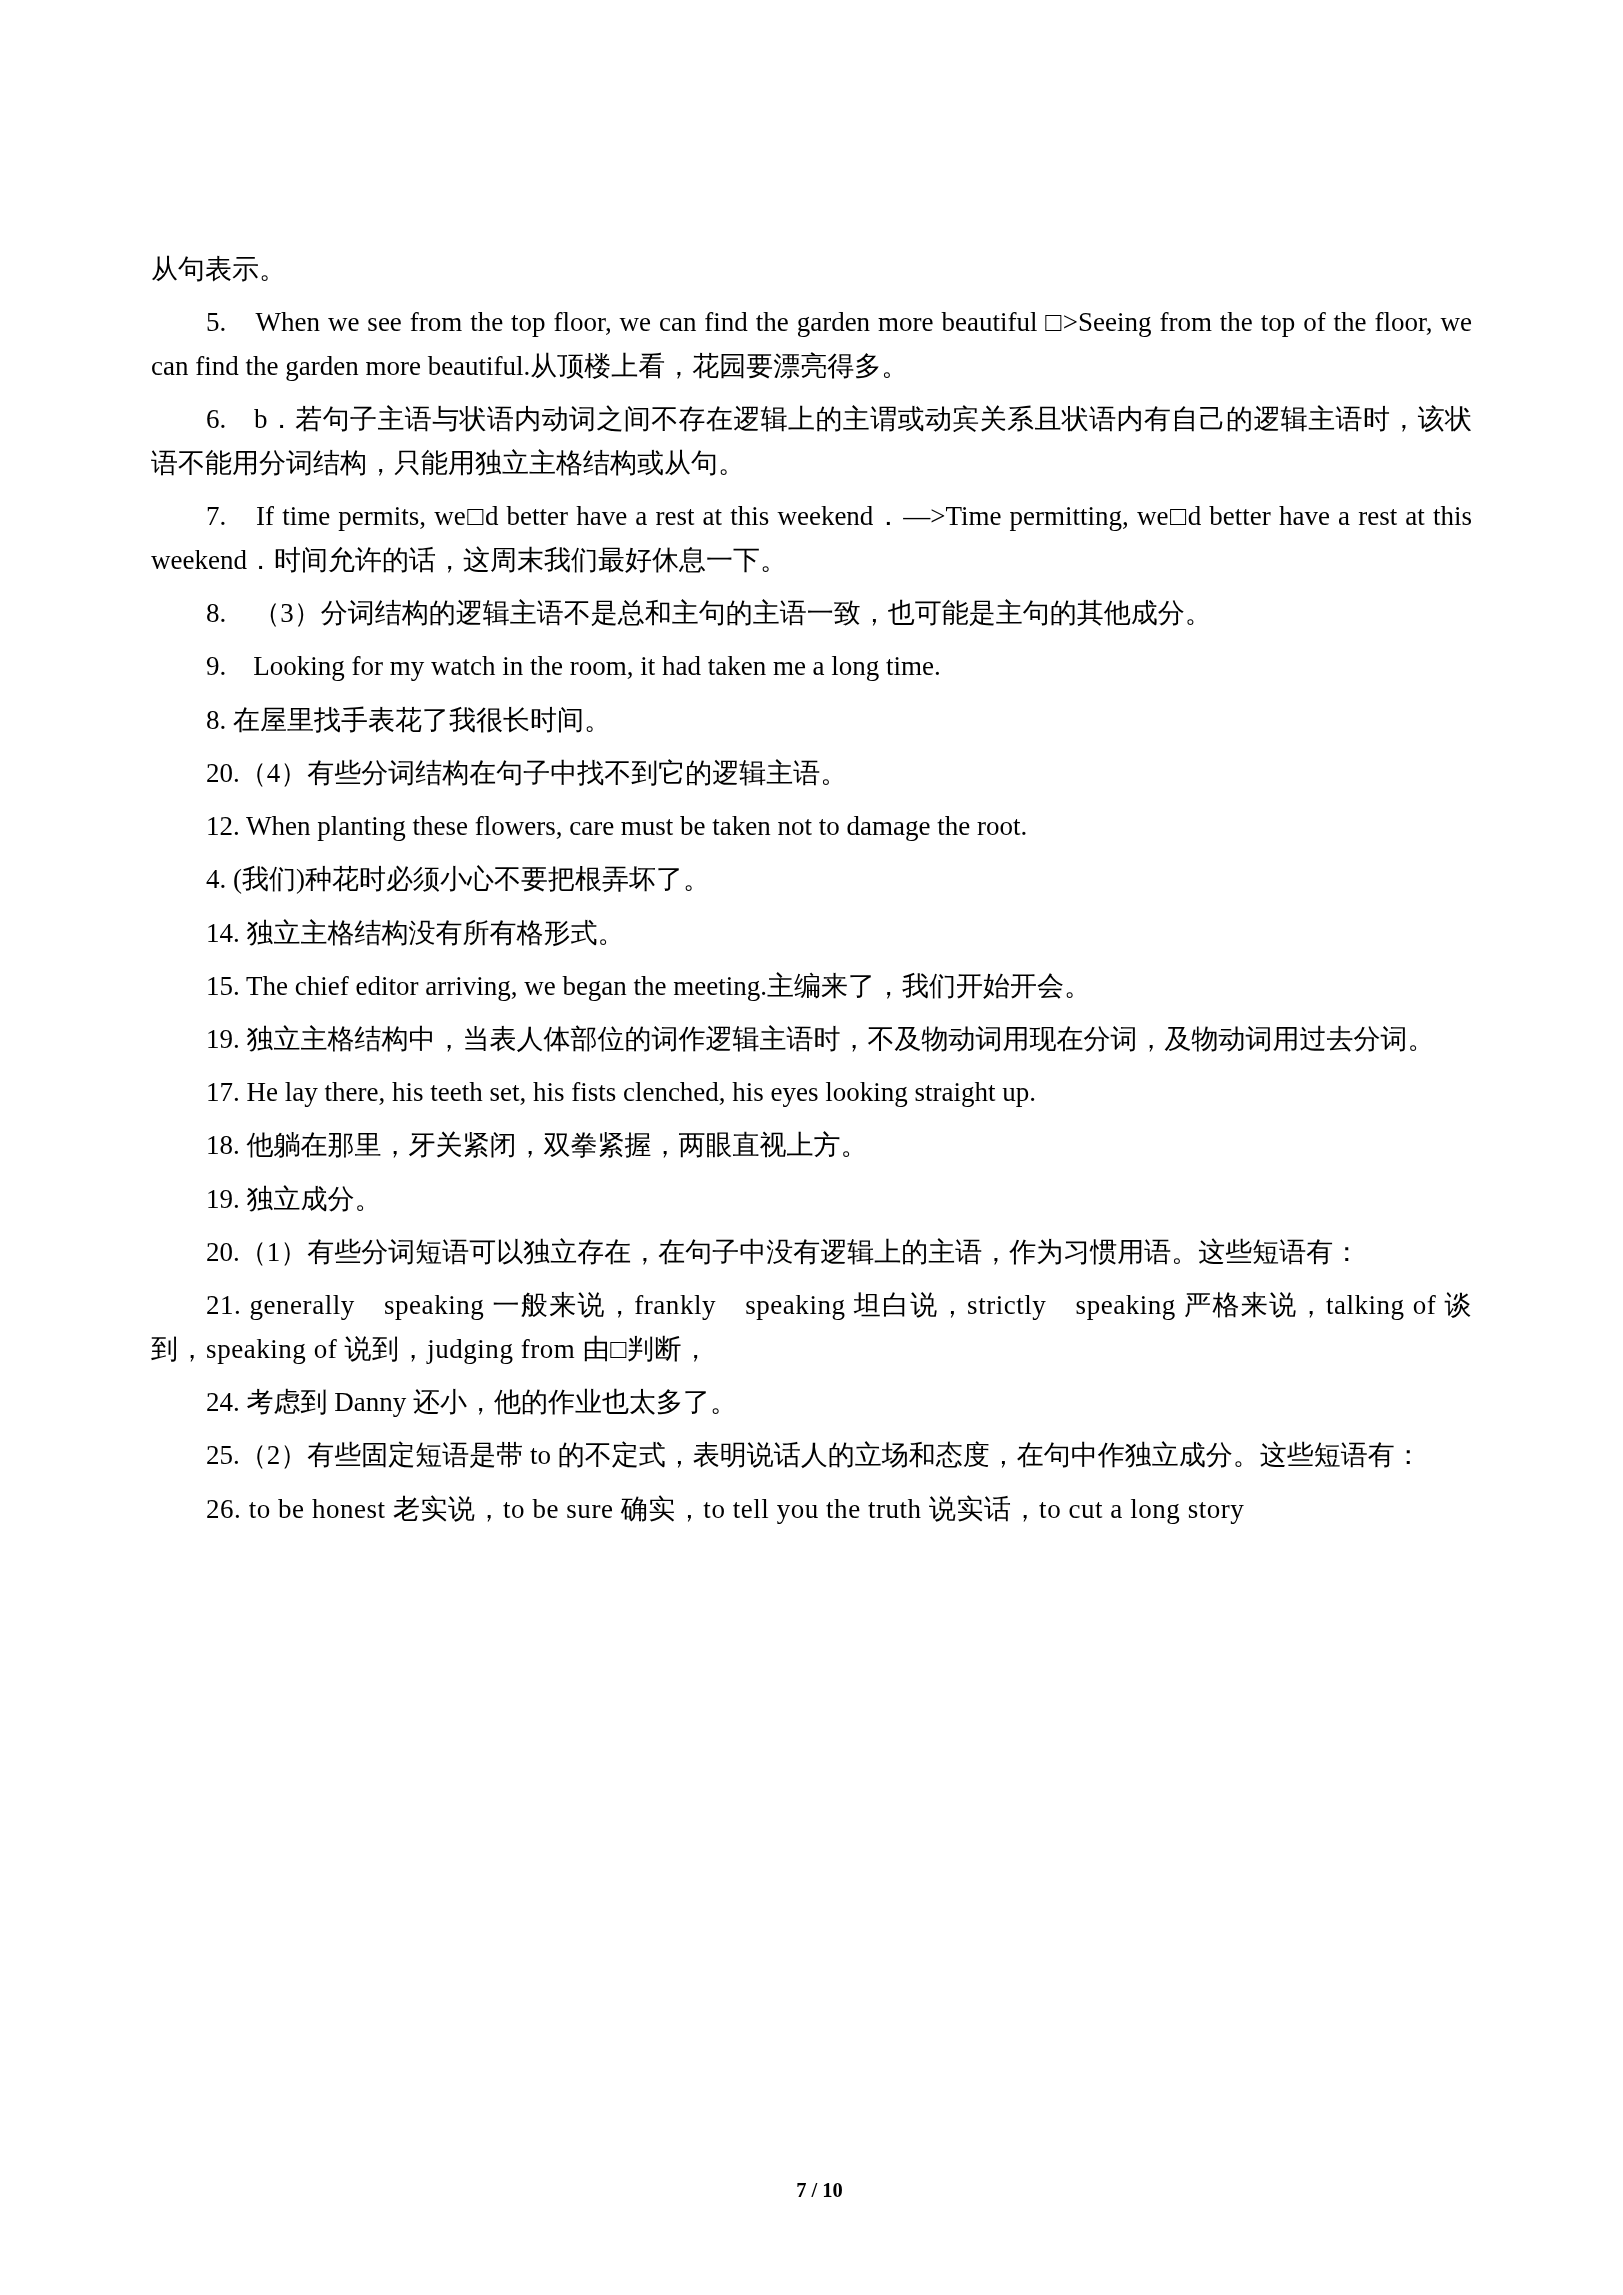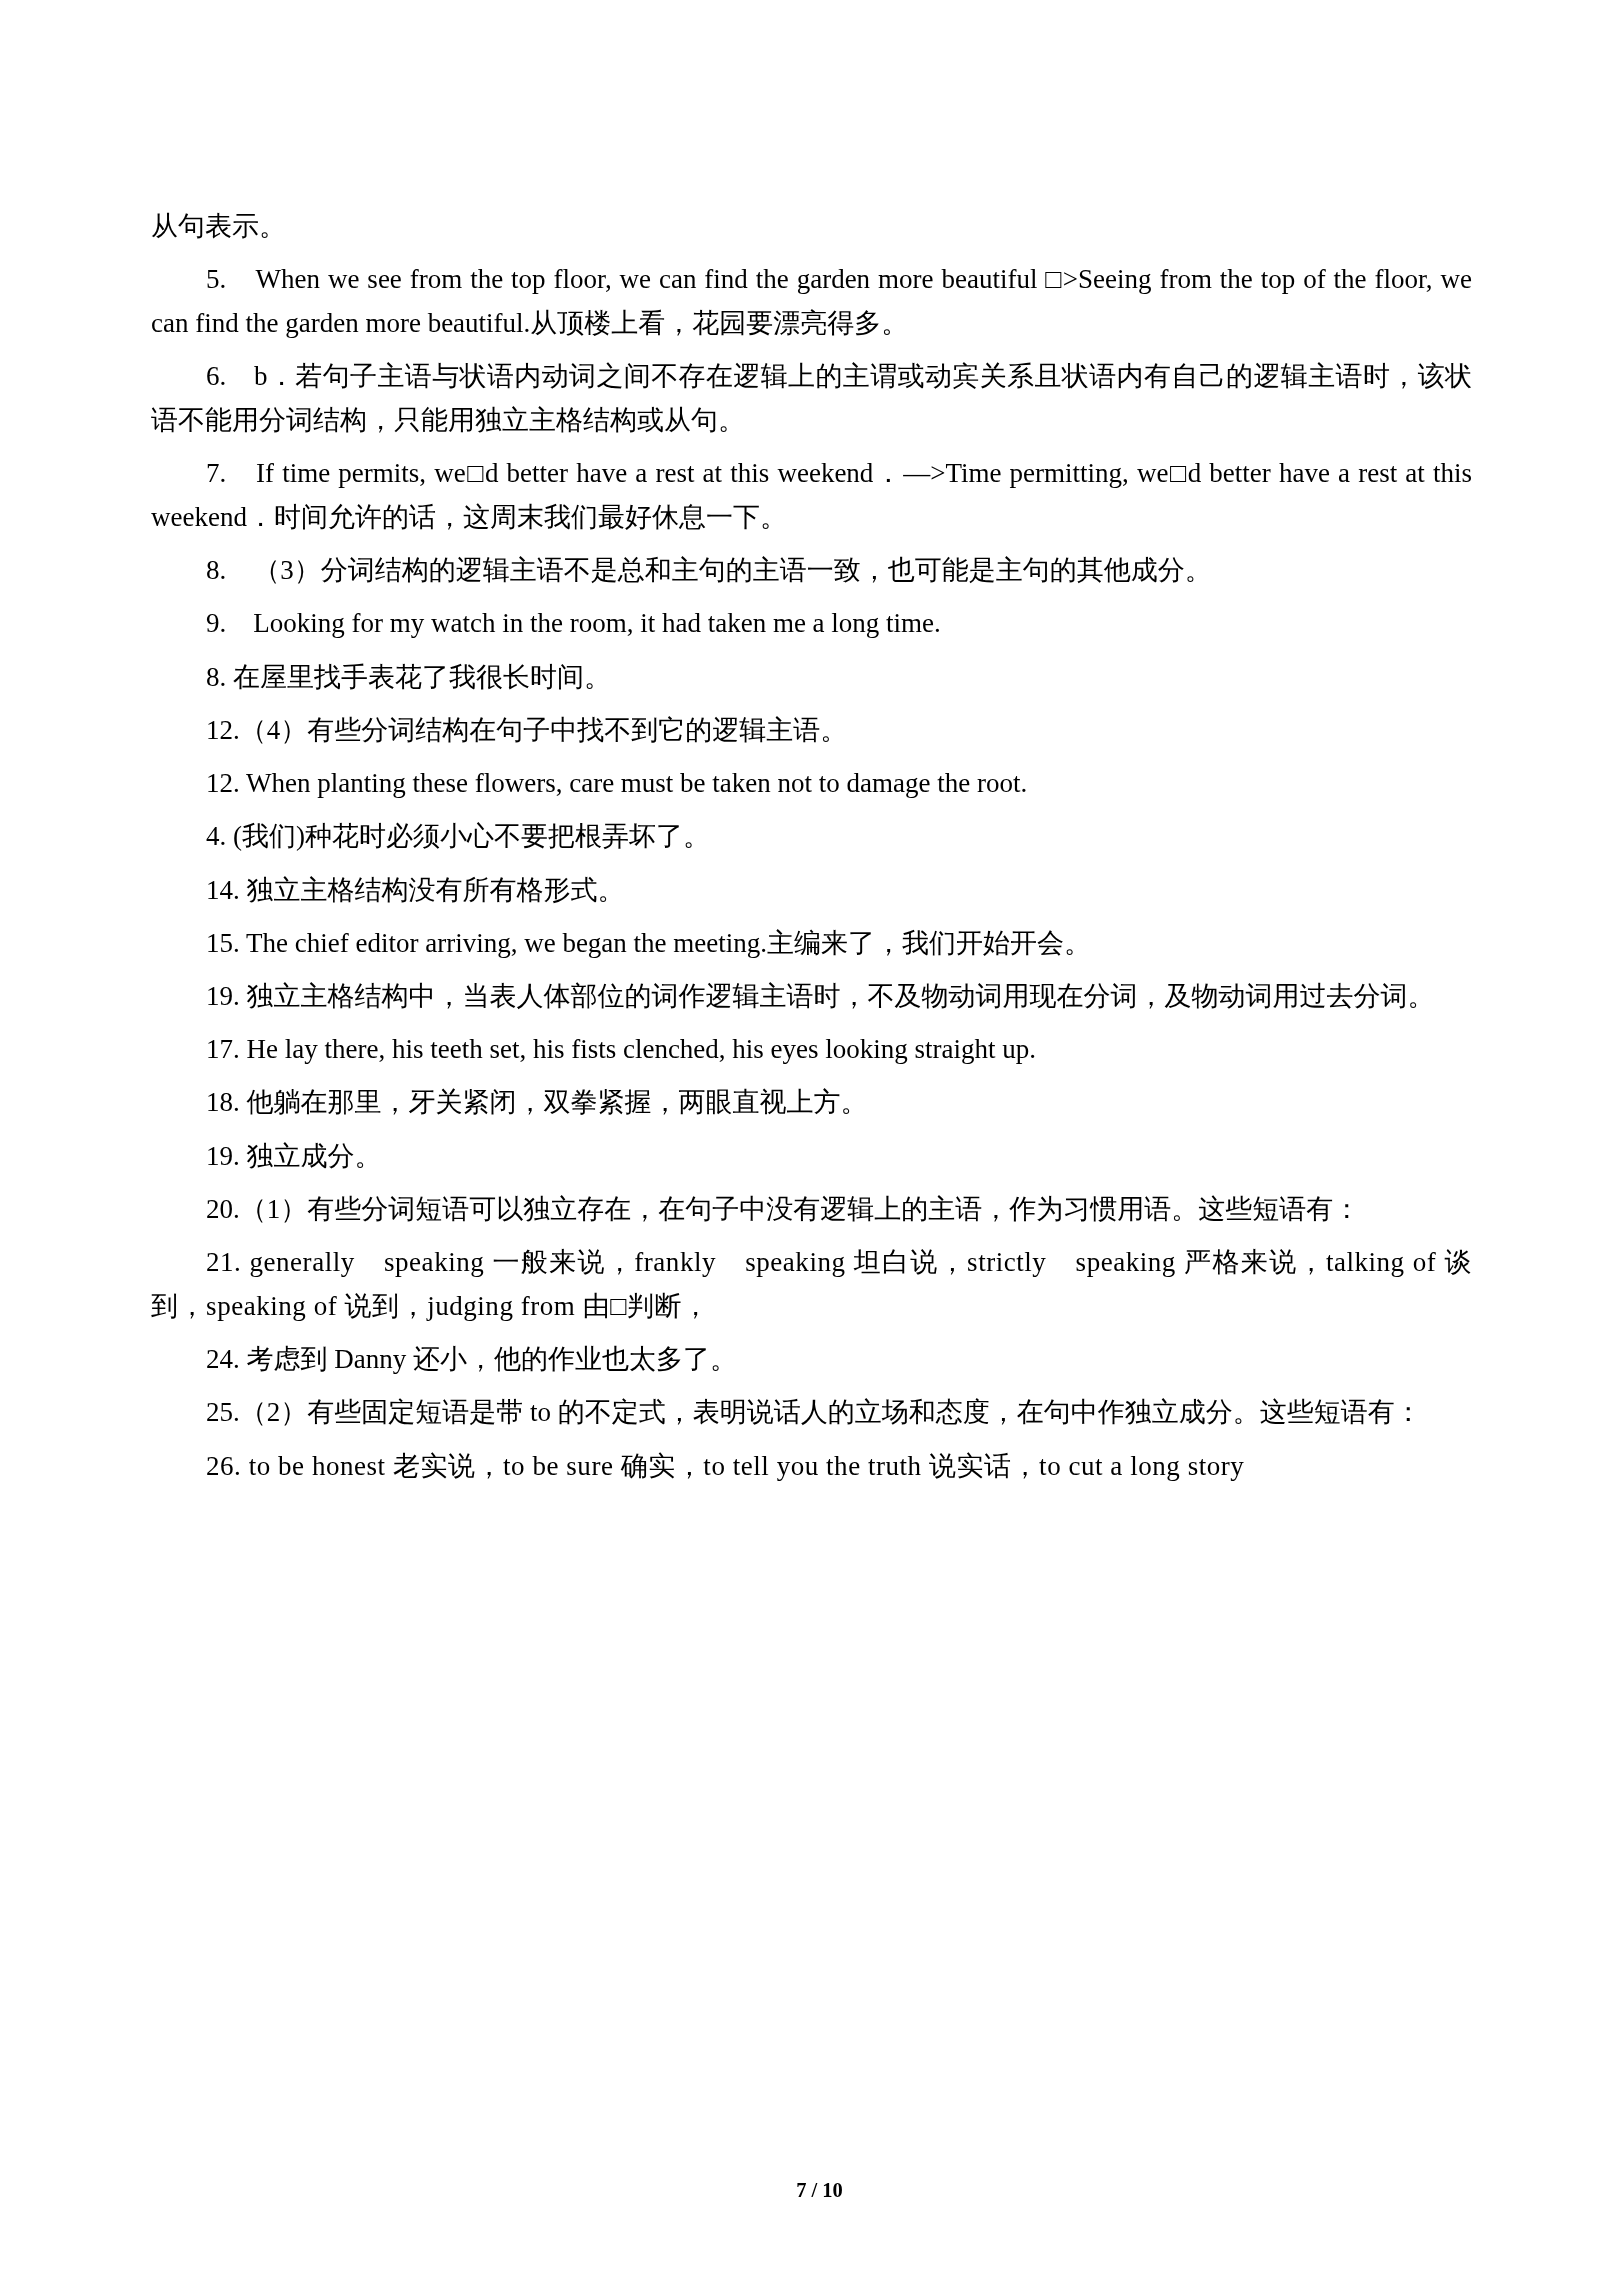--- a/index.html
+++ b/index.html
@@ -19,20 +19,21 @@
     width: 1623px;
     min-height: 2295px;
     box-sizing: border-box;
     padding: 205px 151px 0 151px;
   }
   .doc-body {
     font-size: 27px;
     line-height: 1.62;
     text-align: justify;
     text-justify: inter-ideograph;
+    margin-top: 43px;
   }
   .para {
     margin: 0 0 9.5px 0;
     text-indent: 0;
   }
   .para.indent {
     text-indent: 55px;
   }
   .footer {
     position: absolute;
@@ -52,21 +53,21 @@
 <div class="page">
   <div class="doc-body">
 
     <p class="para">从句表示。</p>
     <p class="para indent">5.　When we see from the top floor, we can find the garden more beautiful □&gt;Seeing from the top of the floor, we can find the garden more beautiful.从顶楼上看，花园要漂亮得多。</p>
     <p class="para indent">6.　b．若句子主语与状语内动词之间不存在逻辑上的主谓或动宾关系且状语内有自己的逻辑主语时，该状语不能用分词结构，只能用独立主格结构或从句。</p>
     <p class="para indent">7.　If time permits, we□d better have a rest at this weekend．—&gt;Time permitting, we□d better have a rest at this weekend．时间允许的话，这周末我们最好休息一下。</p>
     <p class="para indent">8.　（3）分词结构的逻辑主语不是总和主句的主语一致，也可能是主句的其他成分。</p>
     <p class="para indent">9.　Looking for my watch in the room, it had taken me a long time.</p>
     <p class="para indent">8. 在屋里找手表花了我很长时间。</p>
-    <p class="para indent">12.（4）有些分词结构在句子中找不到它的逻辑主语。</p>
+    <p class="para indent">20.（4）有些分词结构在句子中找不到它的逻辑主语。</p>
     <p class="para indent">12. When planting these flowers, care must be taken not to damage the root.</p>
     <p class="para indent">4. (我们)种花时必须小心不要把根弄坏了。</p>
     <p class="para indent">14. 独立主格结构没有所有格形式。</p>
     <p class="para indent">15. The chief editor arriving, we began the meeting.主编来了，我们开始开会。</p>
     <p class="para indent">19. 独立主格结构中，当表人体部位的词作逻辑主语时，不及物动词用现在分词，及物动词用过去分词。</p>
     <p class="para indent">17. He lay there, his teeth set, his fists clenched, his eyes looking straight up.</p>
     <p class="para indent">18. 他躺在那里，牙关紧闭，双拳紧握，两眼直视上方。</p>
     <p class="para indent">19. 独立成分。</p>
     <p class="para indent">20.（1）有些分词短语可以独立存在，在句子中没有逻辑上的主语，作为习惯用语。这些短语有：</p>
     <p class="para indent spacer-wide">21. generally　speaking 一般来说，frankly　speaking 坦白说，strictly　speaking 严格来说，talking of 谈到，speaking of 说到，judging from 由□判断，</p>

